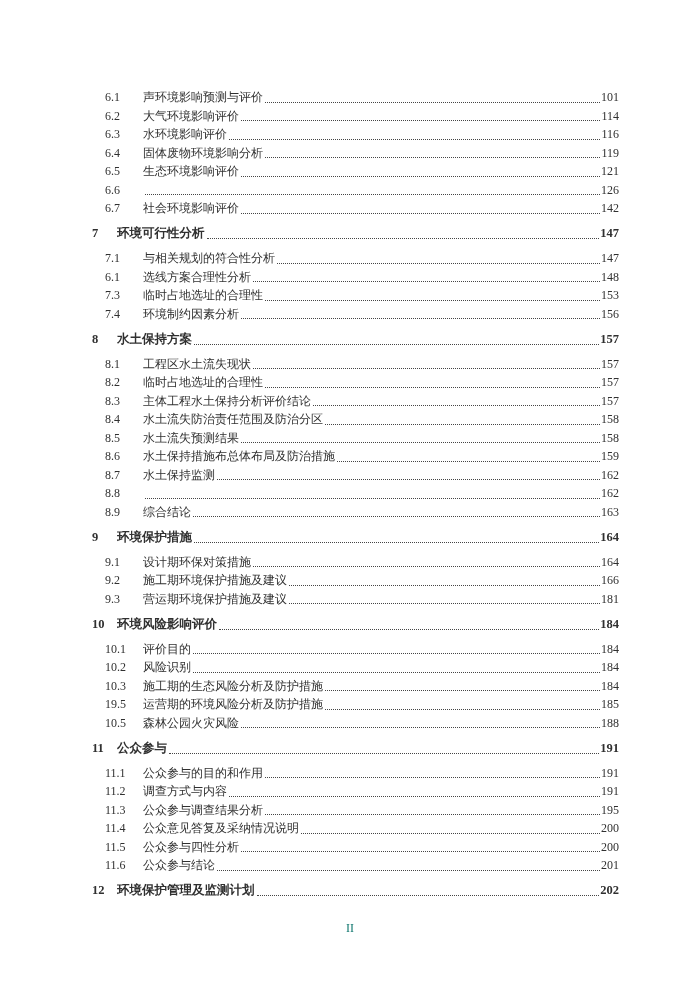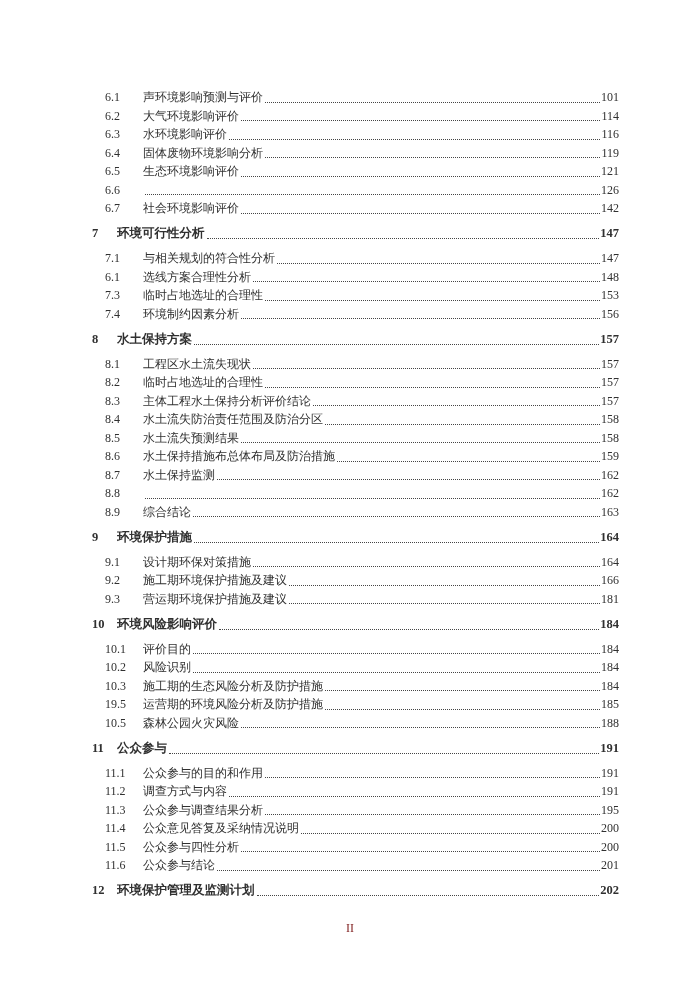--- a/index.html
+++ b/index.html
@@ -65,21 +65,21 @@
     border-bottom-width: 1.5px;
     margin-bottom: 3.5px;
   }
   .footer {
     position: absolute;
     left: 0;
     right: 0;
     top: 921px;
     text-align: center;
     font-size: 12px;
-    color: #7f1d1d;
+    color: #0f766e;
   }
 </style>
 </head>
 <body>
 
 <div class="page">
   <main class="toc" id="toc-list">
       <div class="toc-row level-2">
         <span class="num">6.1</span>
         <span class="title">声环境影响预测与评价</span>

